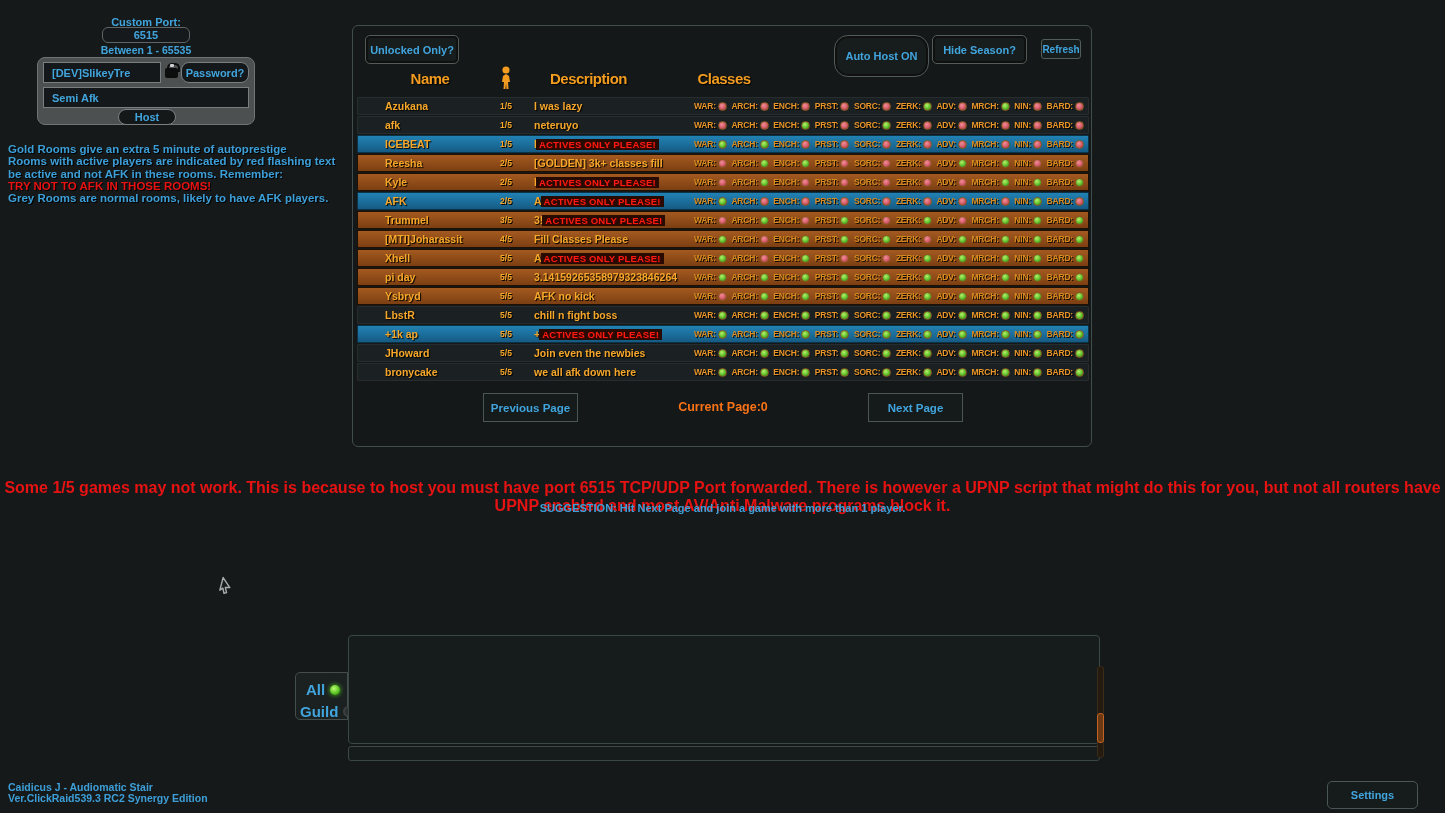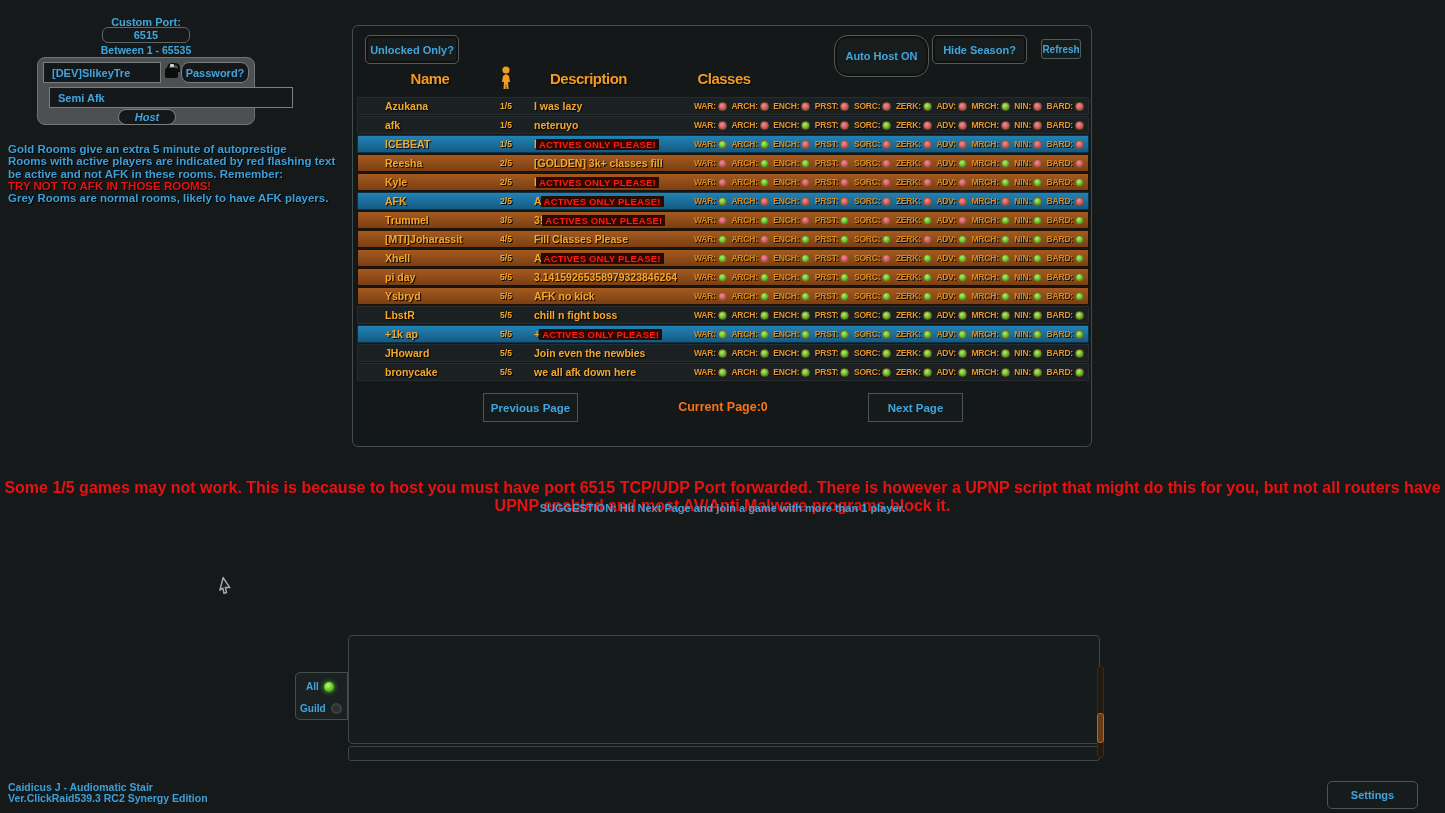--- a/index.html
+++ b/index.html
@@ -26,34 +26,34 @@
 
   .host-panel {
     left:37px; top:57px; width:218px; height:68px;
     background:#4d5051; border:1px solid #707475; border-radius:8px;
   }
   .tinput {
     position:absolute; background:#15181a; border:1.5px solid #787f81; border-radius:0;
     color:#41a5dd; font-size:11px; padding-left:8px; display:flex; align-items:center;
   }
   .name-input { left:5px; top:4px; width:118px; height:21px; }
-  .room-input { left:11px; top:29px; width:244px; height:21px; }
+  .room-input { left:5px; top:29px; width:206px; height:21px; }
   .pw-btn {
     position:absolute; left:143px; top:4px; width:68px; height:21px;
     background:#15181a; border:1.5px solid #787f81; border-radius:8px;
     color:#41a5dd; font-size:11px; display:flex; align-items:center; justify-content:center;
   }
   .lock { position:absolute; left:127px; top:10px; width:13px; height:10px; background:#0c0e0e; border-radius:2px; }
   .lock::before { content:''; position:absolute; top:-5px; left:2px; width:9px; height:7px;
     border:2.5px solid #0c0e0e; border-bottom:none; border-radius:5px 5px 0 0; }
   .lock::after { content:''; position:absolute; top:-4px; left:4.5px; width:4px; height:3px; background:#cdd1d2; border-radius:1px; }
   .host-btn {
     position:absolute; left:80px; top:51px; width:58px; height:16px;
     background:#141819; border:1.5px solid #7b8183; border-radius:9px;
-    color:#41a5dd; font-size:11px; display:flex; align-items:center; justify-content:center; line-height:13px;font-style:italic;
+    color:#41a5dd; font-size:11px; display:flex; align-items:center; justify-content:center; line-height:13px;
   }
 
   
   .info-block { left:8px; top:143px; width:360px; font-size:11.5px; line-height:12.3px; }
   .info-block div { color:#3d9fd8; text-shadow:1px 1px 0 #000; }
   .info-block div.red { color:#e71212; }
 
   
   .main-panel {
     left:352px; top:25px; width:740px; height:422px;
@@ -113,21 +113,21 @@
   .warn1 { left:0; top:479px; width:1445px; text-align:center; font-size:16px; color:#e71212; }
   .warn2 { left:0; top:502px; width:1445px; text-align:center; font-size:11px; color:#3d9fd8; }
 
   
   .chat-box { left:348px; top:635px; width:752px; height:109px; background:#161b1c; border:1px solid #3b4749; border-radius:4px; }
   .chat-strip { left:348px; top:746px; width:752px; height:15px; background:#161b1c; border:1px solid #3b4749; border-radius:3px; }
   .chat-track { left:1097px; top:666px; width:7px; height:92px; background:#241a10; border:1px solid #3a2c18; border-radius:3px; }
   .chat-thumb { position:absolute; left:-1px; top:46px; width:7px; height:30px; background:#6b3a14; border:1.5px solid #c36223; border-radius:3px; }
 
   .filter-box { left:295px; top:672px; width:53px; height:48px; background:#1b2021; border:1px solid #434e4d; border-radius:5px 0 0 5px; }
-  .filter-row { position:absolute; display:flex; align-items:center; gap:5px; color:#41a5dd; font-size:10px; }
+  .filter-row { position:absolute; display:flex; align-items:center; gap:5px; color:#41a5dd; font-size:15px; }
   .filter-all { left:10px; top:8px; }
   .filter-guild { left:4px; top:30px; }
   .radio { width:10px; height:10px; border-radius:50%; }
   .radio.on { background:radial-gradient(circle at 40% 35%, #b9ff6e, #46b314 70%); box-shadow:0 0 5px #55d41e; }
   .radio.off { background:#2c2f30; border:2px solid #3c4041; width:11px; height:11px; }
 
   
   .credit1 { left:8px; top:781px; font-size:10.5px; color:#3d9fd8; }
   .credit2 { left:8px; top:792px; font-size:10.5px; color:#3d9fd8; }
   .settings-btn {

